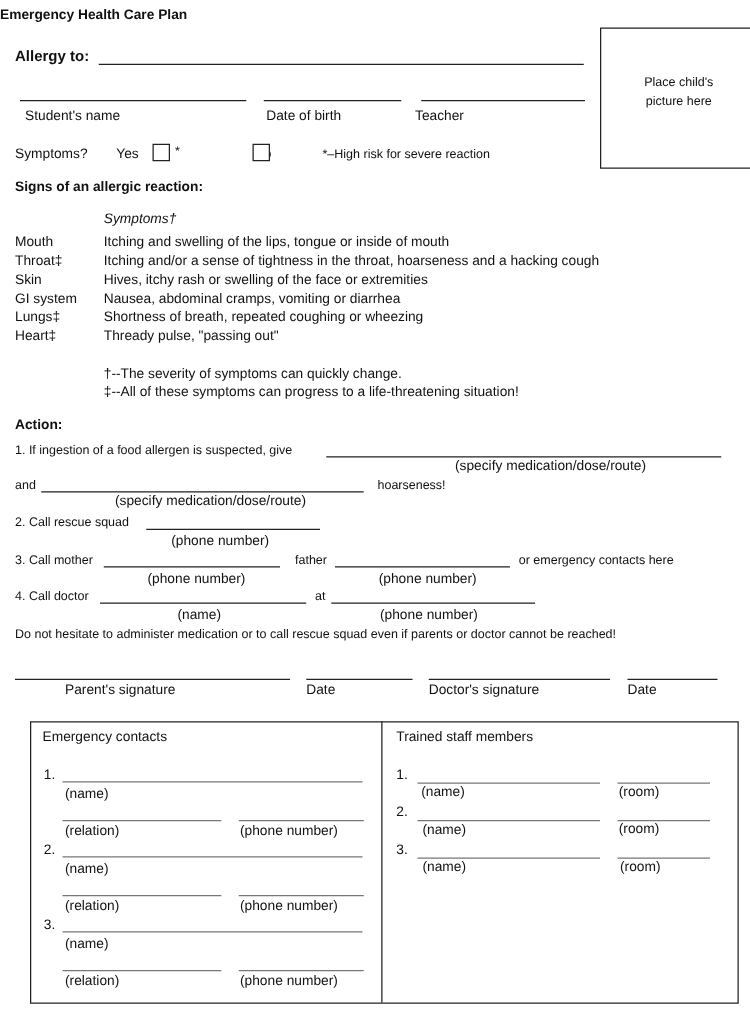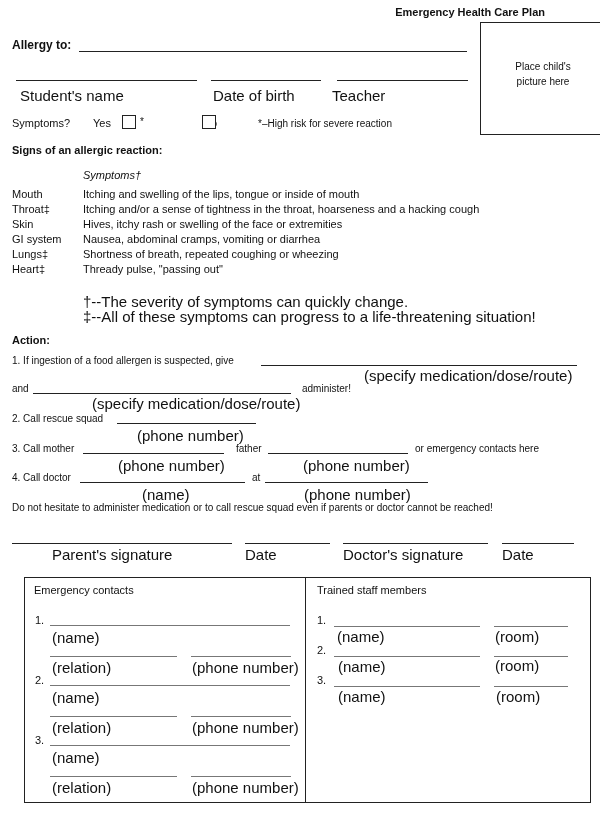--- a/index.html
+++ b/index.html
@@ -1,31 +1,31 @@
 <!DOCTYPE html>
 <html><head>
 <meta charset="utf-8">
 <style>
   html, body { margin:0; padding:0; background:#fff; }
   body { width:600px; height:820px; position:relative; overflow:hidden;
          font-family:"Liberation Sans", sans-serif; color:#111; }
   .abs { position:absolute; white-space:nowrap; }
   .t11 { font-size:11px; }
   .t10 { font-size:10px; }
-  .t9 { font-size:15px; }
+  .t9 { font-size:11px; }
   .b { font-weight:bold; }
   .line { position:absolute; height:0; border-top:1px solid #222; }
   .gline { position:absolute; height:0; border-top:1.5px solid #777; }
   .chk { position:absolute; width:12px; height:12px; border:1px solid #222; background:#fff; }
   .box { position:absolute; border:1px solid #222; }
 </style>
 </head>
 <body>
 
-<div class="abs b t11" style="left:0;width:545px;text-align:right;top:6px;">Emergency Health Care Plan</div>
+<div class="abs b t11" style="left:0;width:545px;text-align:left;top:6px;">Emergency Health Care Plan</div>
 
 <div class="abs b" style="left:12px;top:38px;font-size:12px;">Allergy to:</div>
 <div class="line" style="left:79px;width:388px;top:51px;border-top-width:1.5px;"></div>
 
 <div class="line" style="left:16px;width:181px;top:80px;"></div>
 <div class="abs t9" style="left:20px;top:87px;">Student's name</div>
 <div class="line" style="left:211px;width:110px;top:80px;"></div>
 <div class="abs t9" style="left:213px;top:87px;">Date of birth</div>
 <div class="line" style="left:337px;width:131px;top:80px;"></div>
 <div class="abs t9" style="left:332px;top:87px;">Teacher</div>
@@ -67,21 +67,21 @@
 <div class="abs t9" style="left:83px;top:308px;">‡--All of these symptoms can progress to a life-threatening situation!</div>
 
 <div class="abs b t11" style="left:12px;top:334px;">Action:</div>
 
 <div class="abs t10" style="left:12px;top:355px;">1. If ingestion of a food allergen is suspected, give</div>
 <div class="line" style="left:261px;width:316px;top:365px;"></div>
 <div class="abs t9" style="left:364px;top:367px;">(specify medication/dose/route)</div>
 
 <div class="abs t10" style="left:12px;top:383px;">and</div>
 <div class="line" style="left:33px;width:258px;top:393px;"></div>
-<div class="abs t10" style="left:302px;top:383px;">administer!</div>
+<div class="abs t10" style="left:302px;top:383px;">hoarseness!</div>
 <div class="abs t9" style="left:92px;top:395px;">(specify medication/dose/route)</div>
 
 <div class="abs t10" style="left:12px;top:413px;">2. Call rescue squad</div>
 <div class="line" style="left:117px;width:139px;top:423px;"></div>
 <div class="abs t9" style="left:137px;top:427px;">(phone number)</div>
 
 <div class="abs t10" style="left:12px;top:443px;">3. Call mother</div>
 <div class="line" style="left:83px;width:141px;top:453px;"></div>
 <div class="abs t9" style="left:118px;top:457px;">(phone number)</div>
 <div class="abs t10" style="left:236px;top:443px;">father</div>

